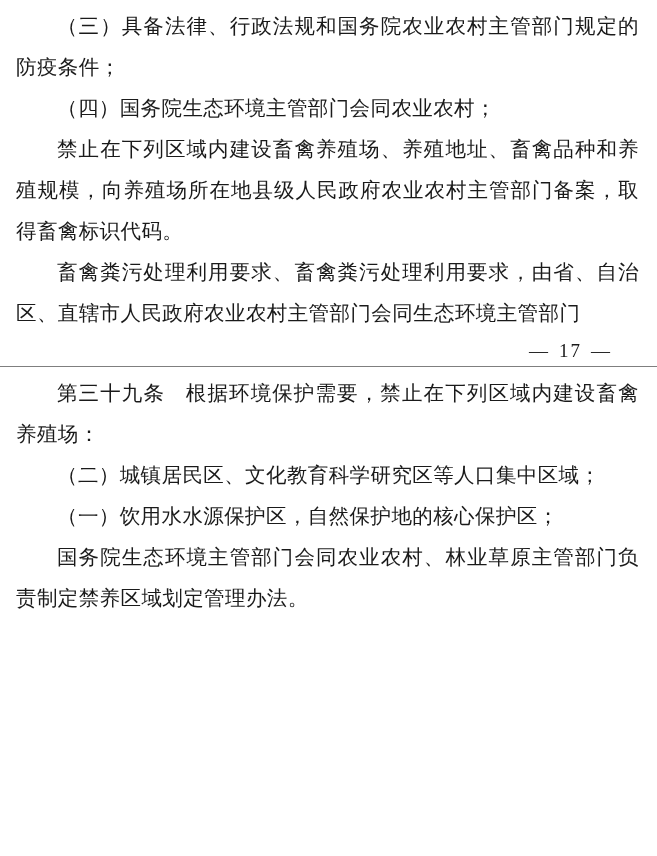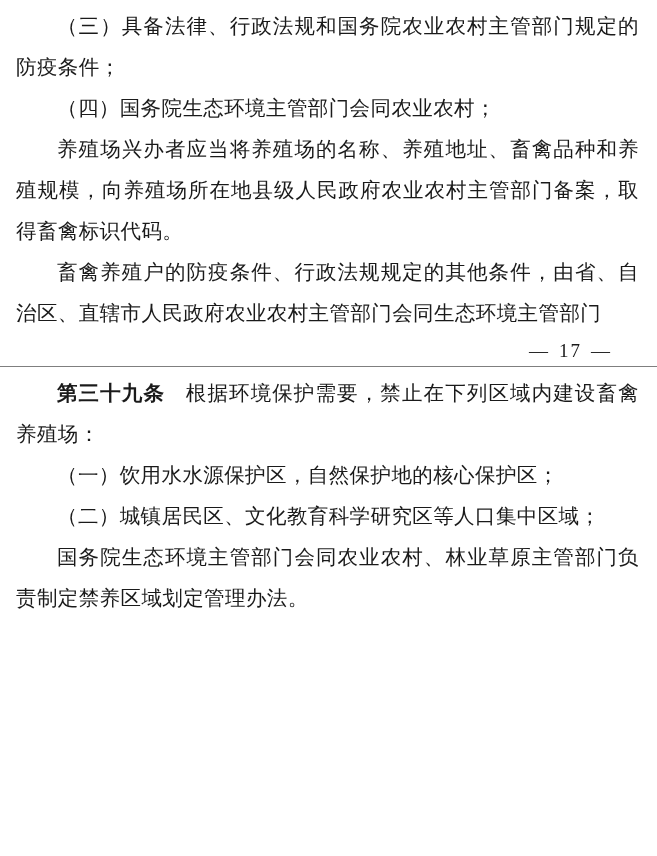--- a/index.html
+++ b/index.html
@@ -53,47 +53,47 @@
     color: #1a1a1a;
     padding: 0 9px;
   }
   .divider {
     border: 0;
     border-top: 1px solid #7f7f7f;
     margin: 0;
     width: 100%;
   }
   .article-heading {
-    font-weight: bold;
+    font-weight: normal;
   }
   .article-gap {
     display: inline-block;
     width: 20px;
   }
 </style>
 </head>
 <body>
 
 <div class="page">
 
   <div class="section section-top">
     <p class="para indent">（三）具备法律、行政法规和国务院农业农村主管部门规定的防疫条件；</p>
     <p class="para indent">（四）国务院生态环境主管部门会同农业农村；</p>
-    <p class="para indent">养殖场兴办者应当将养殖场的名称、养殖地址、畜禽品种和养殖规模，向养殖场所在地县级人民政府农业农村主管部门备案，取得畜禽标识代码。</p>
-    <p class="para indent">畜禽养殖户的防疫条件、行政法规规定的其他条件，由省、自治区、直辖市人民政府农业农村主管部门会同生态环境主管部门</p>
+    <p class="para indent">禁止在下列区域内建设畜禽养殖场、养殖地址、畜禽品种和养殖规模，向养殖场所在地县级人民政府农业农村主管部门备案，取得畜禽标识代码。</p>
+    <p class="para indent">畜禽粪污处理利用要求、畜禽粪污处理利用要求，由省、自治区、直辖市人民政府农业农村主管部门会同生态环境主管部门</p>
   </div>
 
   <div class="page-number-row">
     <span class="dash">—</span>
     <span>17</span>
     <span class="dash">—</span>
   </div>
 
   <hr class="divider">
 
   <div class="section section-top">
     <p class="para indent"><span class="article-heading">第三十九条</span><span class="article-gap"></span><span>根据环境保护需要，禁止在下列区域内建设畜禽养殖场：</span></p>
+    <p class="para indent">（二）城镇居民区、文化教育科学研究区等人口集中区域；</p>
     <p class="para indent">（一）饮用水水源保护区，自然保护地的核心保护区；</p>
-    <p class="para indent">（二）城镇居民区、文化教育科学研究区等人口集中区域；</p>
     <p class="para indent">国务院生态环境主管部门会同农业农村、林业草原主管部门负责制定禁养区域划定管理办法。</p>
   </div>
 
 </div>
 
 </body></html>

